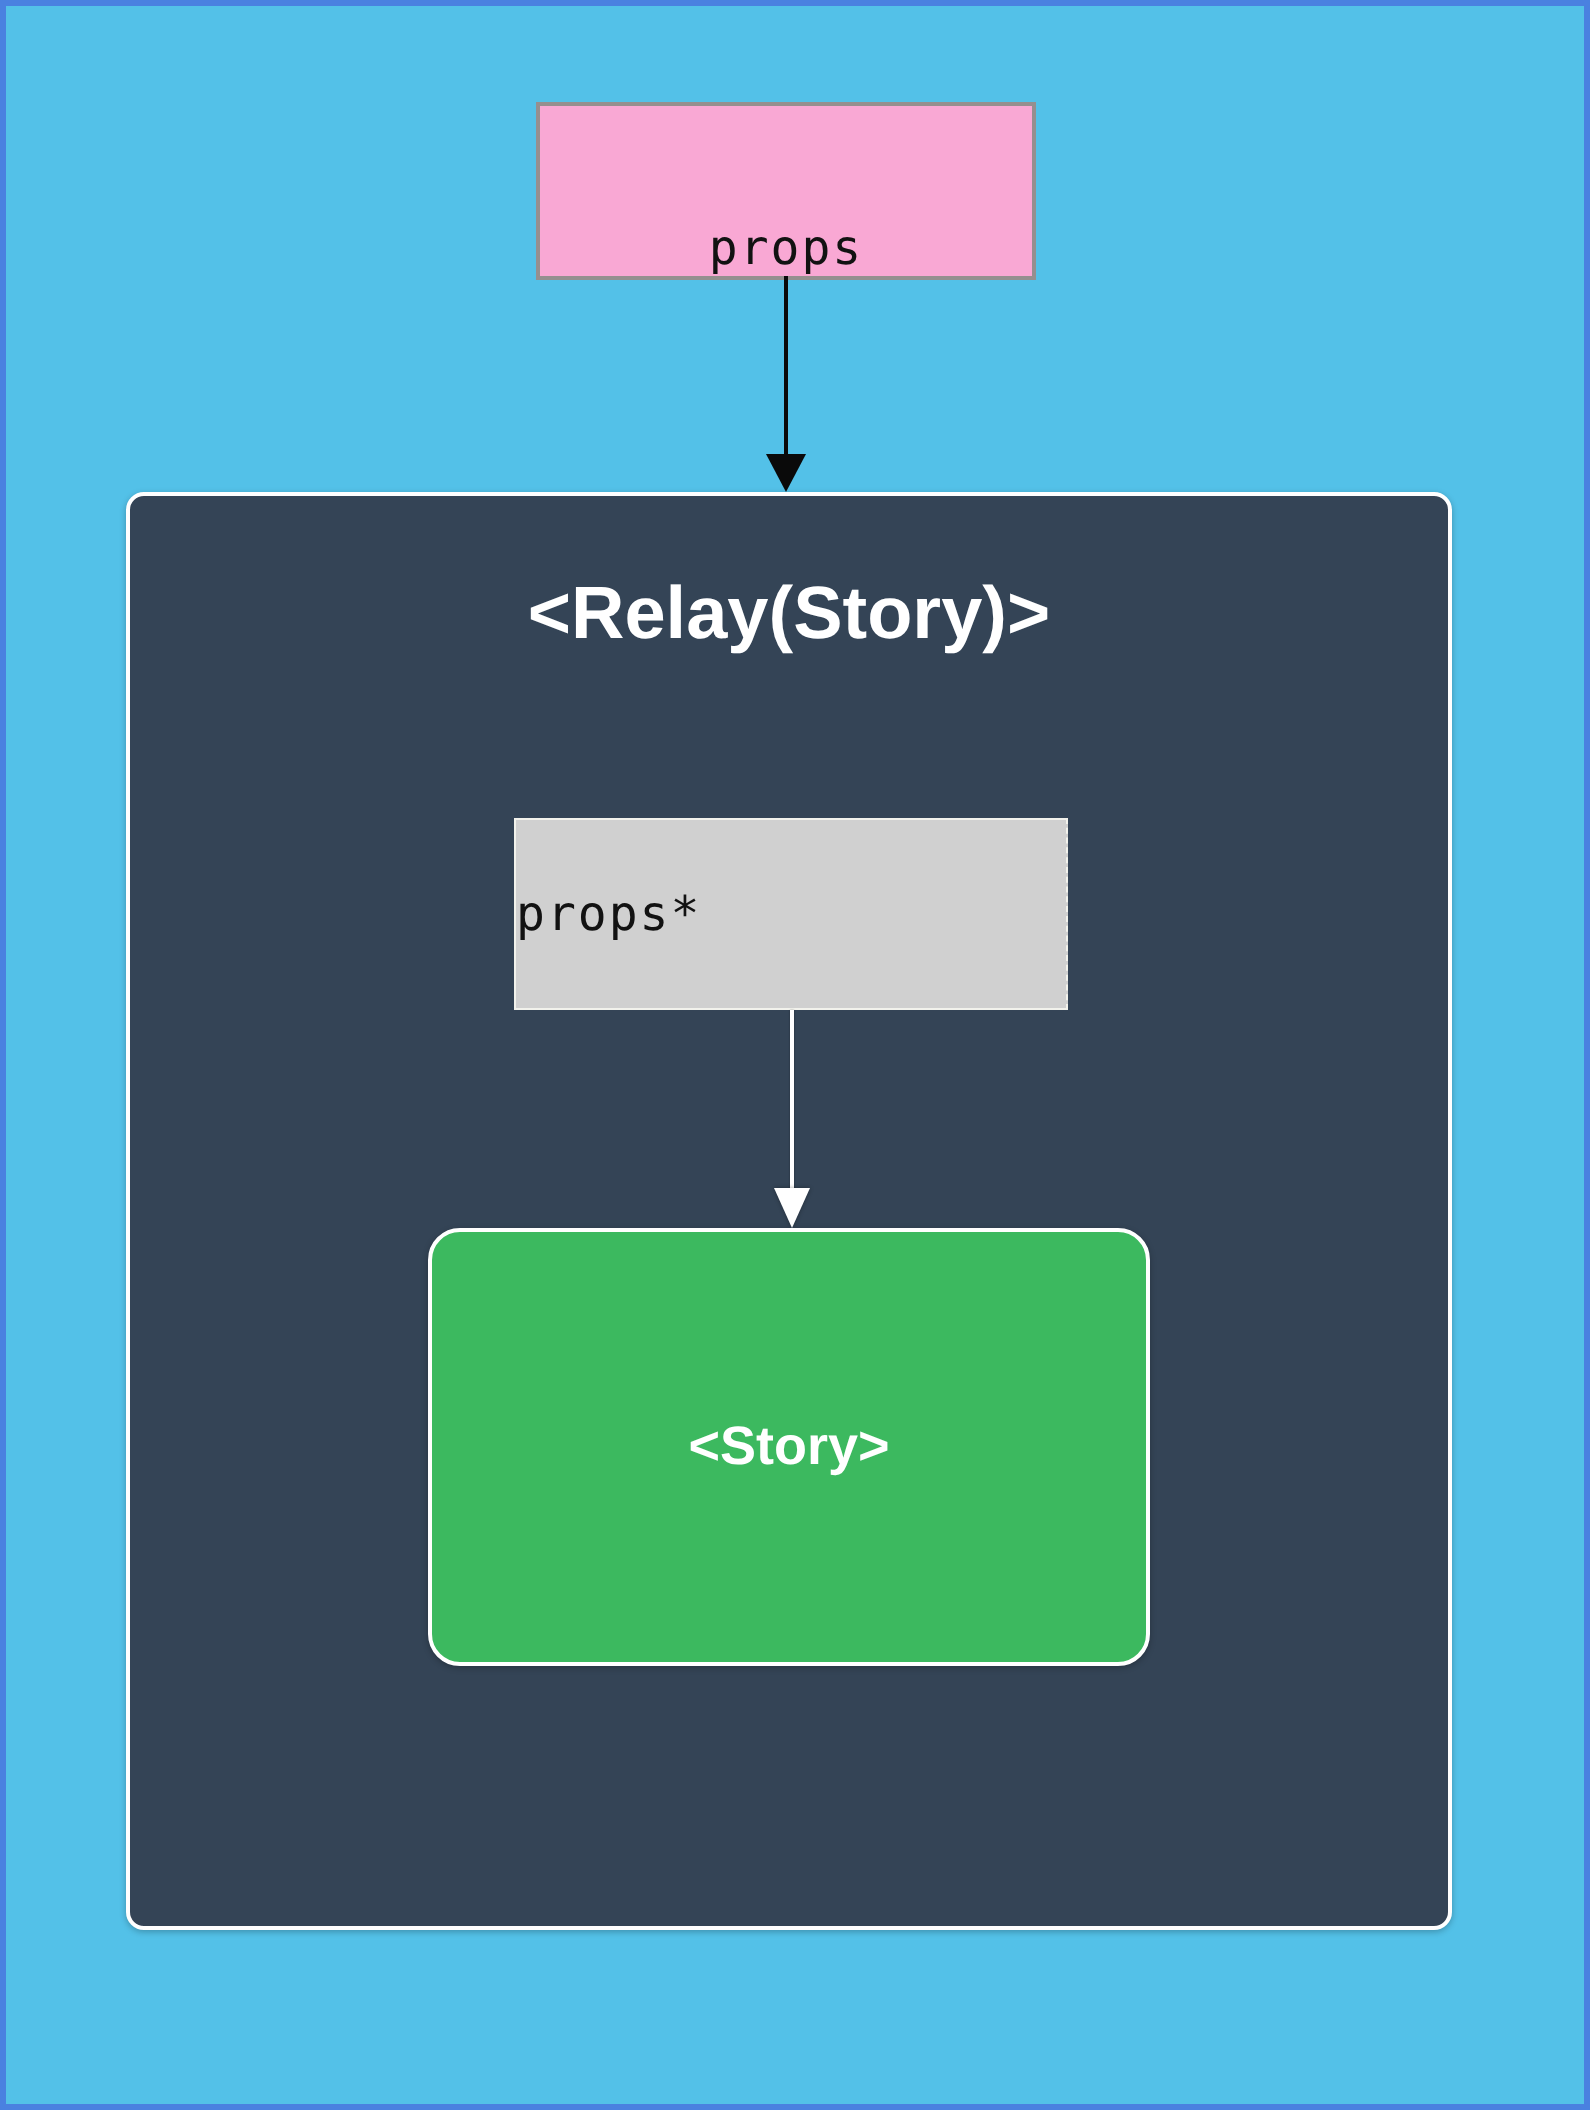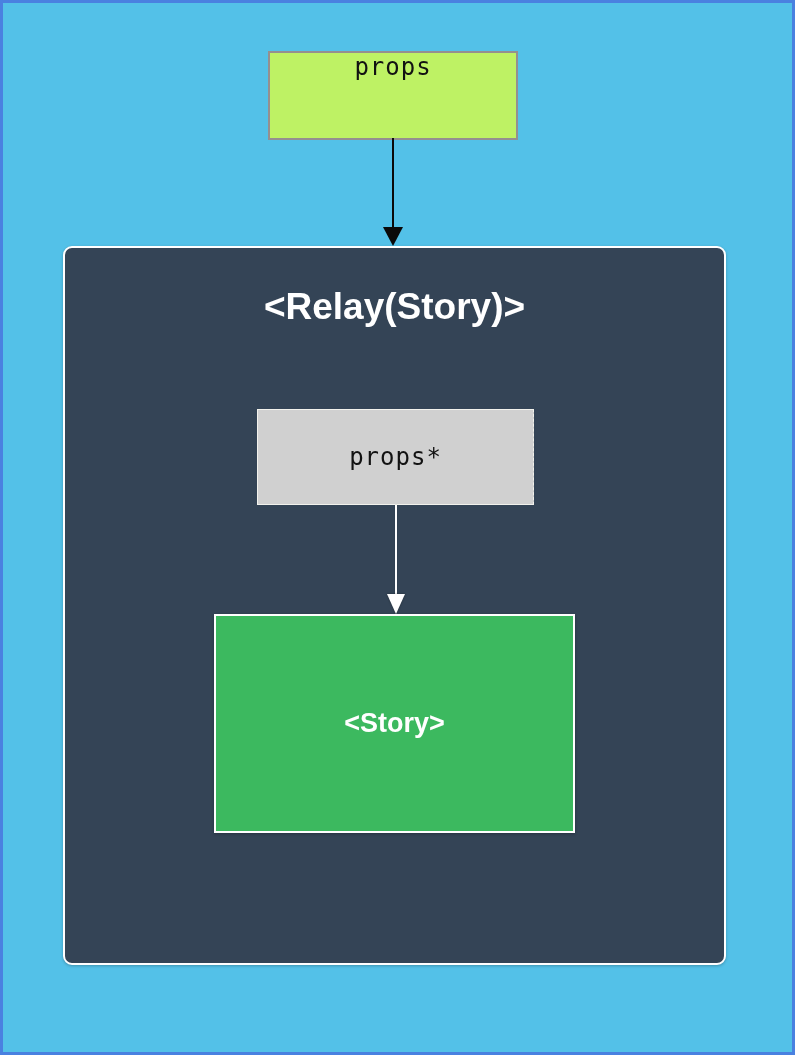--- a/index.html
+++ b/index.html
@@ -12,23 +12,23 @@
     border: 3px solid #4a81e0;
     overflow: hidden;
     font-family: "Liberation Sans", sans-serif;
   }
 
   
   .props-box {
     position: absolute;
     left: 265px; top: 48px;
     width: 246px; height: 85px;
-    background: #bef264;
+    background: #f9a8d4;
     border: 2px solid #958f8f;
-    display: flex; align-items: flex-start; justify-content: center;
+    display: flex; align-items: flex-end; justify-content: center;
     font-family: "DejaVu Sans Mono", monospace;
     font-size: 24px;
     color: #121212;
     letter-spacing: 1px;
   }
 
   
   .arrow-black-line {
     position: absolute;
     left: 389px; top: 135px;
@@ -67,21 +67,21 @@
 
   
   .props-star-box {
     position: absolute;
     left: 192px; top: 161px;
     width: 277px; height: 96px;
     box-sizing: border-box;
     background: #d0d0d0;
     border: 1px solid #f2f2ec;
     border-right-style: dashed;
-    display: flex; align-items: center; justify-content: center;
+    display: flex; align-items: center; justify-content: flex-start;
     font-family: "DejaVu Sans Mono", monospace;
     font-size: 24px;
     color: #121212;
     letter-spacing: 1px;
   }
 
   
   .arrow-white-line {
     position: absolute;
     left: 330px; top: 257px;
@@ -100,21 +100,21 @@
   }
 
   
   .story-box {
     position: absolute;
     left: 149px; top: 366px;
     width: 361px; height: 219px;
     box-sizing: border-box;
     background: #3cb95f;
     border: 2px solid #ffffff;
-    border-radius: 0;
+    border-radius: 16px;
     box-shadow: 0 1px 3px rgba(0,0,0,0.25);
     display: flex; align-items: center; justify-content: center;
     color: #ffffff;
     font-size: 27px;
     font-weight: bold;
   }
 </style>
 </head>
 <body>
 

